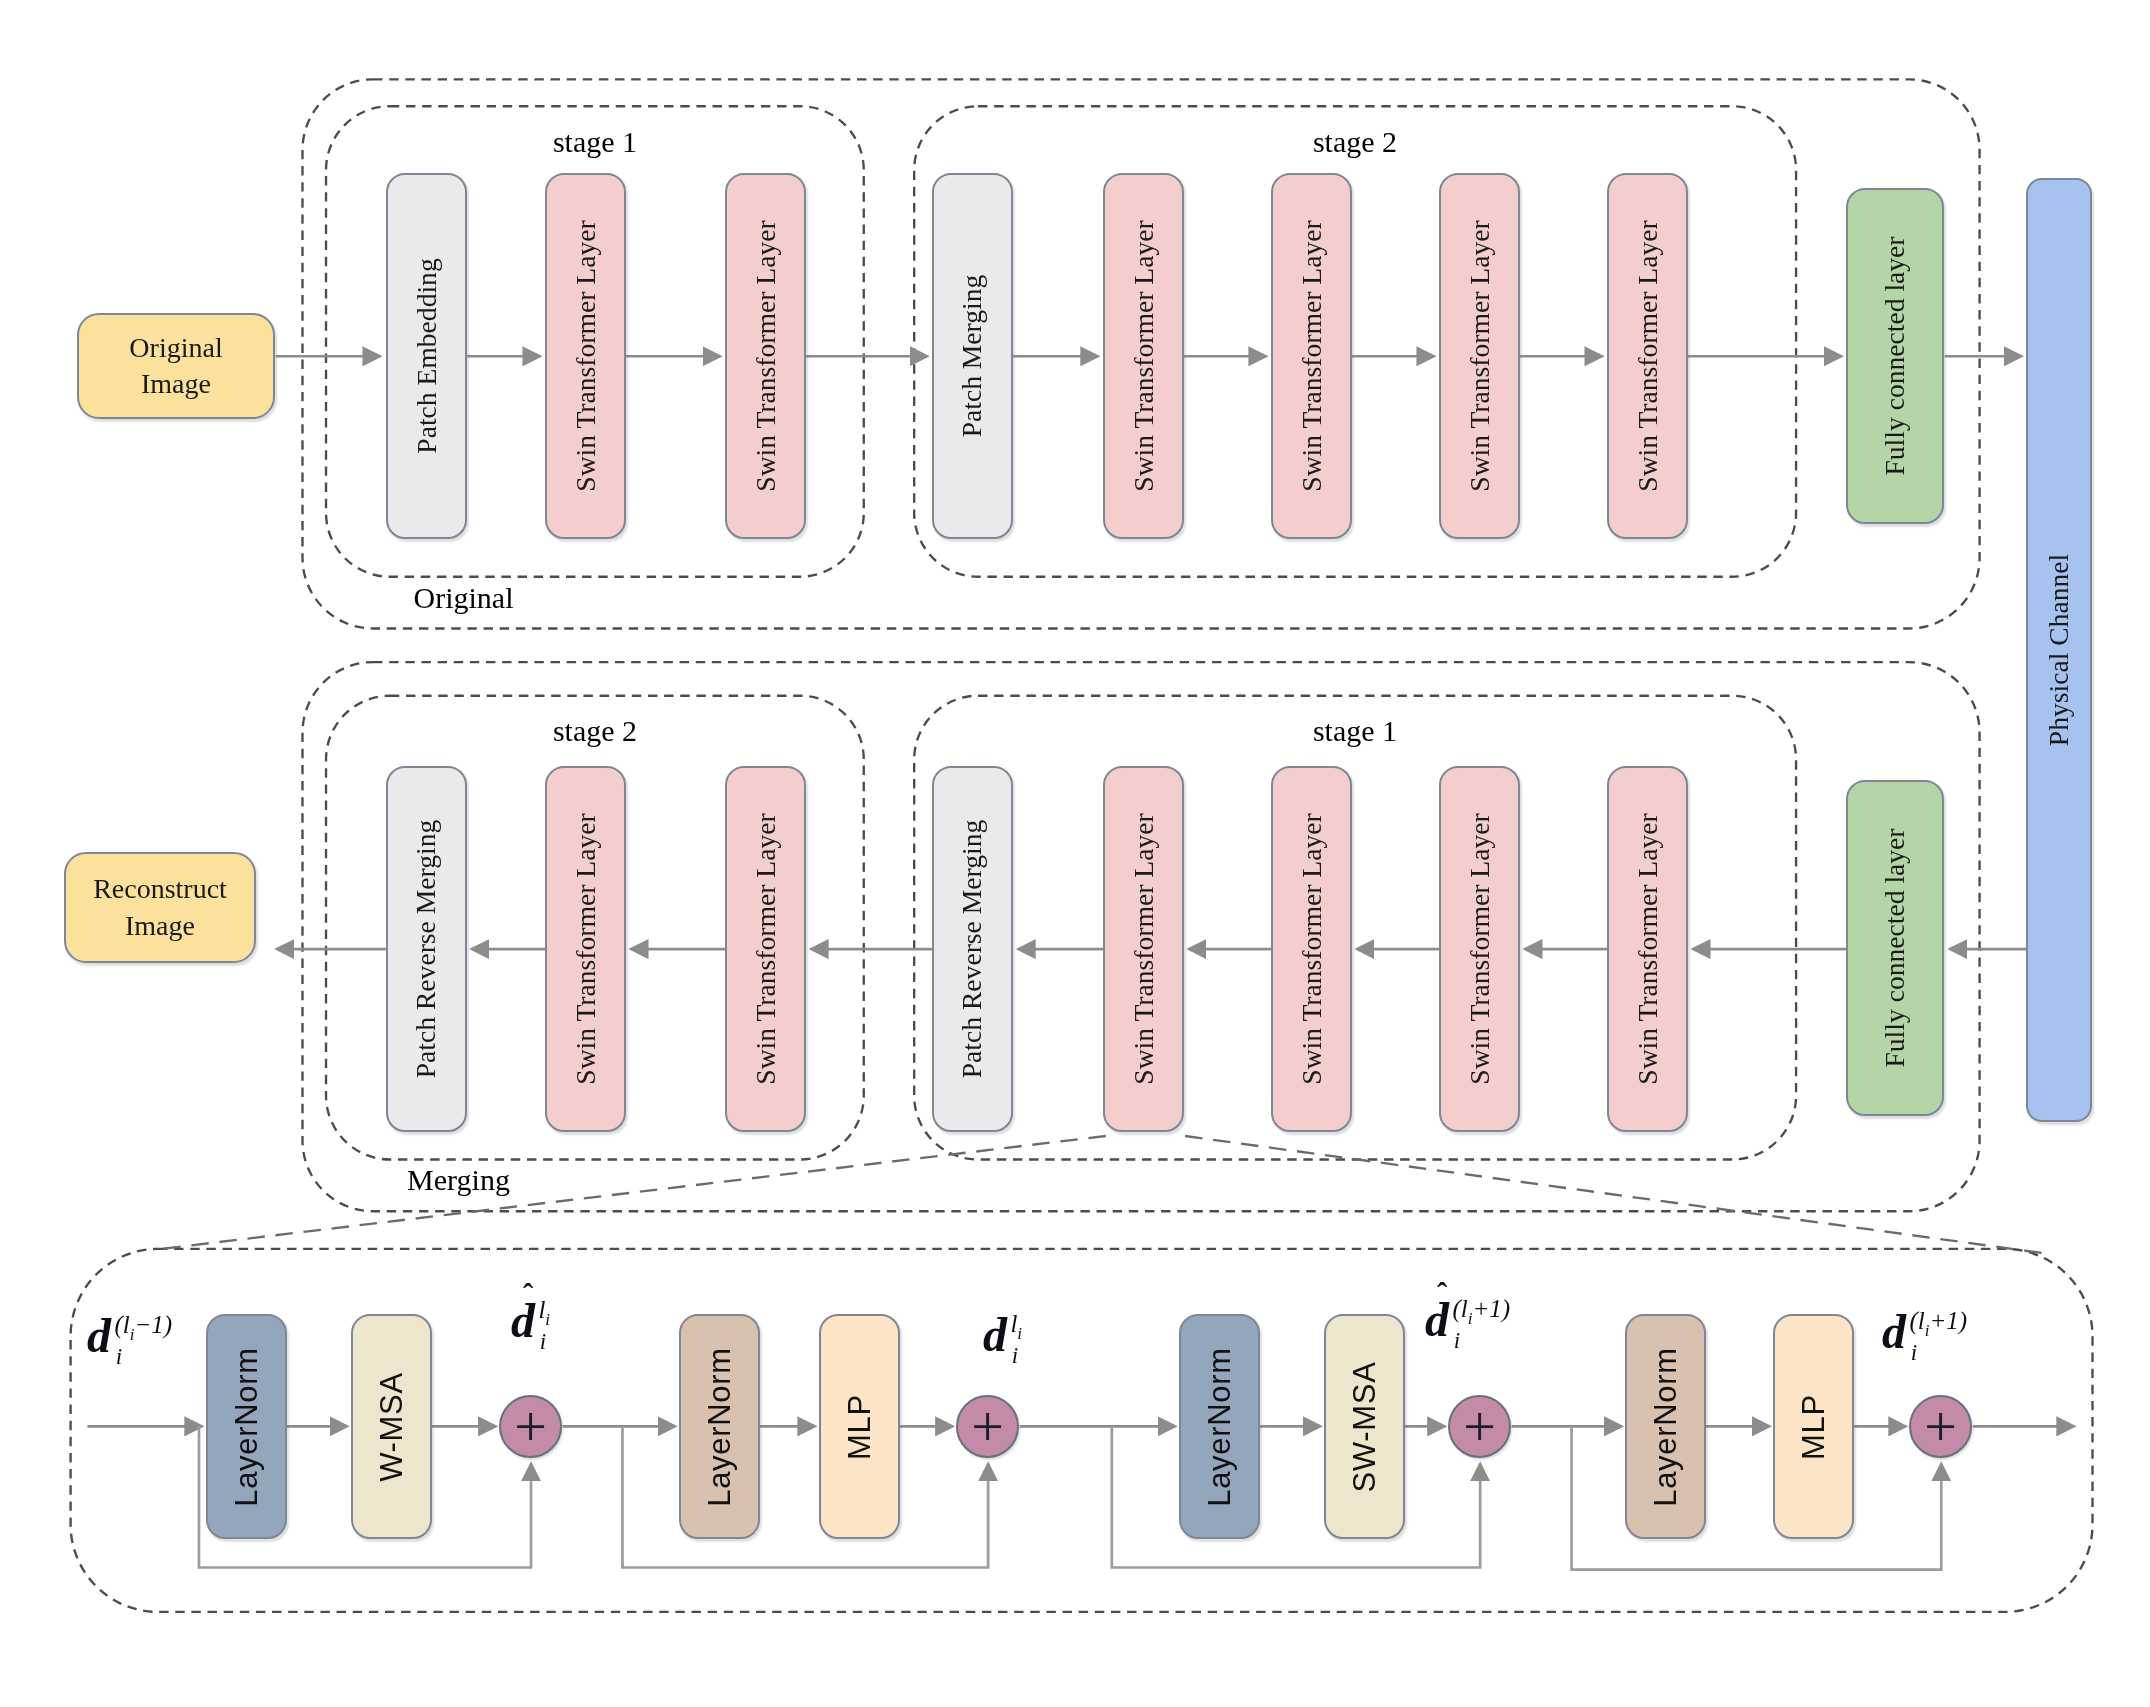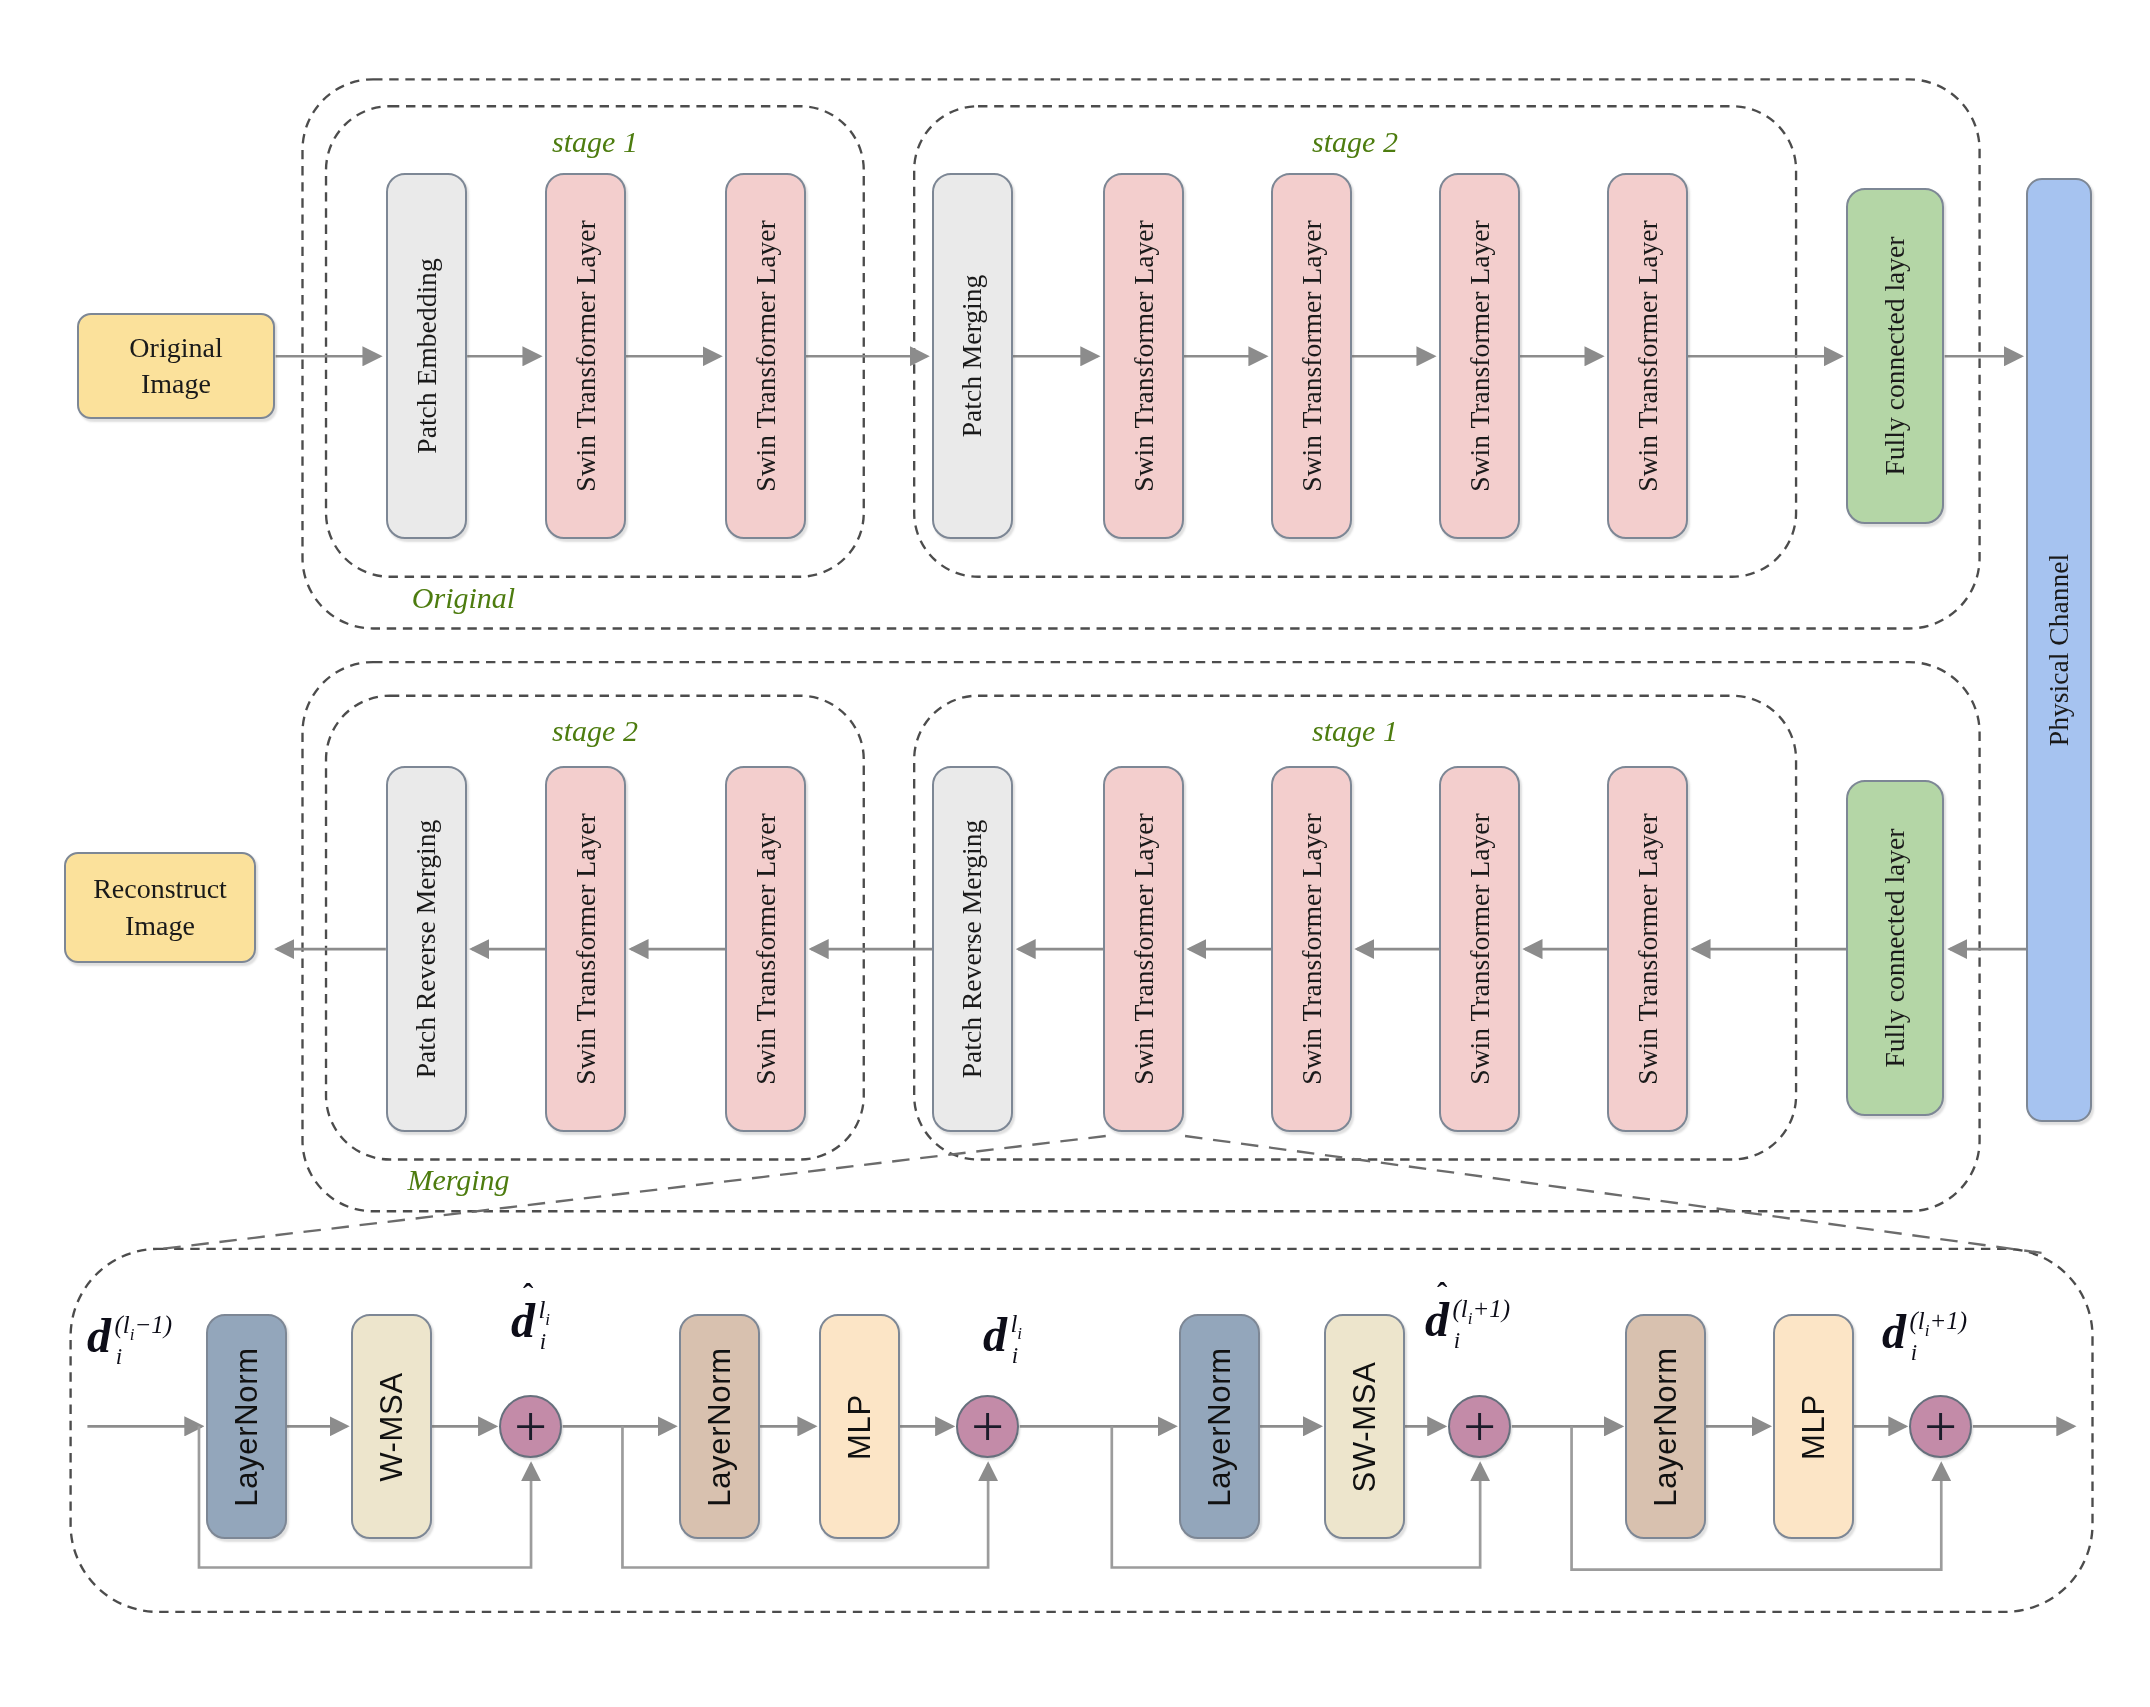--- a/index.html
+++ b/index.html
@@ -10,27 +10,27 @@
      border:2px solid var(--border);border-radius:19px;box-sizing:border-box;
      box-shadow:2px 2.7px 2px rgba(110,110,110,.22);}
   .vt{transform:rotate(-90deg);white-space:nowrap;font-family:"Liberation Serif",serif;
       font-size:27.6px;color:var(--text);}
   .vts{transform:rotate(-90deg);white-space:nowrap;font-family:"Liberation Sans",sans-serif;
       font-size:31px;color:#111;letter-spacing:0.7px;}
   .grey{background:var(--grey);}
   .pink{background:var(--pink);}
   .green{background:var(--green);}
   .blue{background:var(--blue);}
-  .yellow{background:var(--yellow);border-radius:14px;}
+  .yellow{background:var(--yellow);border-radius:22px;}
   .slate{background:var(--slate);}
   .cream{background:var(--cream);}
   .tan{background:var(--tan);}
   .peach{background:var(--peach);}
   .endtxt{font-size:28px;color:#1a1a1a;text-align:center;line-height:1.3;padding:0 27px;}
-  .slabel{position:absolute;z-index:2;text-align:center;font-size:30px;color:#4d7c0f;font-style:italic;}
+  .slabel{position:absolute;z-index:2;text-align:center;font-size:30px;color:#000000;}
   .plus{position:absolute;z-index:3;width:63px;height:63px;border-radius:50%;
         background:var(--mauve);border:2px solid #67707d;box-sizing:border-box;
         display:flex;align-items:center;justify-content:center;
         font-family:"Liberation Serif",serif;font-size:58px;color:#1c1c2a;line-height:1;
         box-shadow:1.3px 2px 2px rgba(110,110,110,.25);}
   .mathlbl{position:absolute;z-index:3;display:flex;align-items:flex-start;color:#0d0d18;}
   .mbase{position:relative;display:inline-block;}
   .md{font-size:48px;font-weight:bold;font-style:italic;line-height:1;}
   .mhat{position:absolute;top:-20px;left:12px;font-size:31px;font-weight:bold;}
   .mcol{display:inline-flex;flex-direction:column;align-items:flex-start;margin-left:3.4px;}

